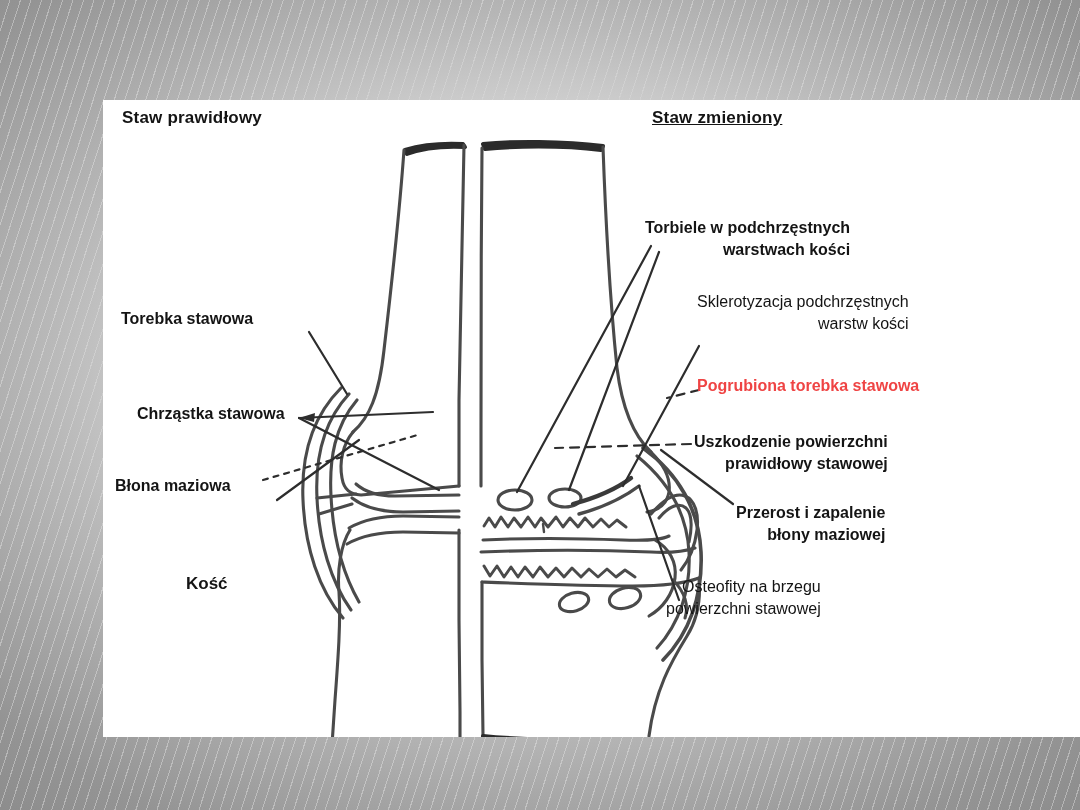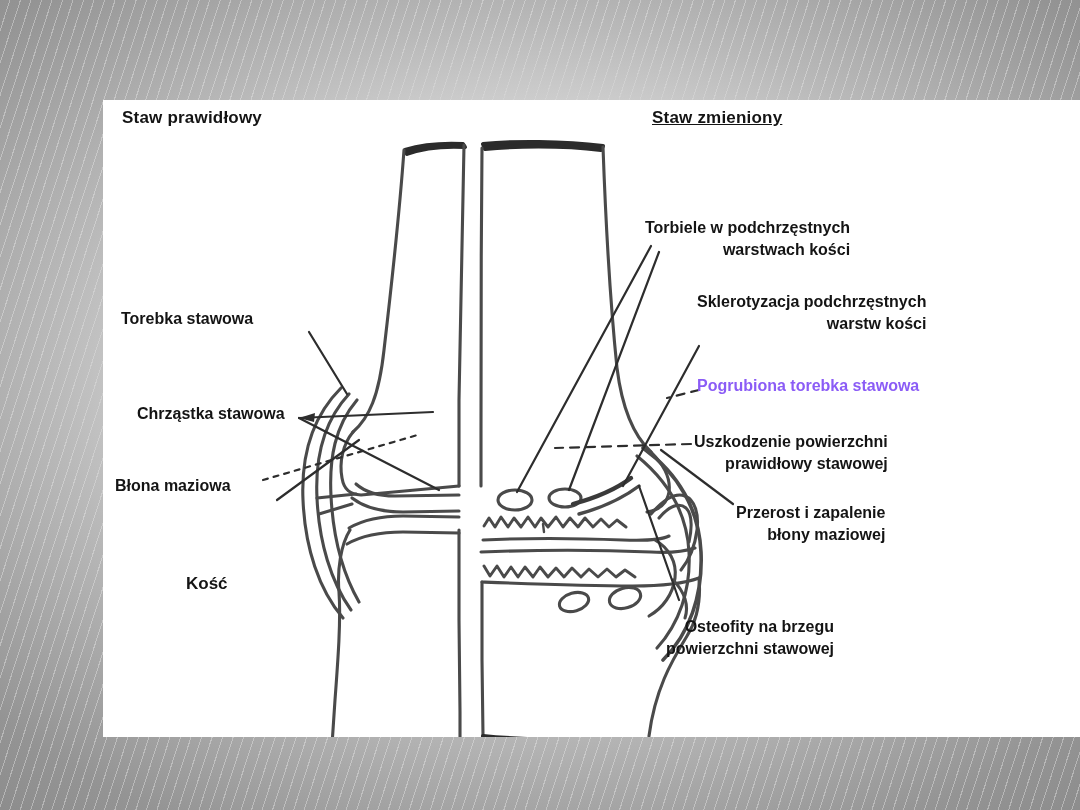--- a/index.html
+++ b/index.html
@@ -170,36 +170,36 @@
 
     <div style="position:absolute;left:12px;top:377px;font-size:16px;font-weight:bold;color:#141414;">Błona maziowa</div>
 
     <div style="position:absolute;left:83px;top:474px;font-size:17px;font-weight:bold;color:#141414;">Kość</div>
 
     <div style="position:absolute;left:542px;top:117px;font-size:16px;font-weight:bold;color:#141414;line-height:1.35;">
       <div>Torbiele w podchrzęstnych</div>
       <div>warstwach kości</div>
     </div>
 
-    <div style="position:absolute;left:594px;top:191px;font-size:16px;font-weight:bold;color:#141414;line-height:1.35;white-space:nowrap;">
+    <div style="position:absolute;left:594px;top:191px;font-size:16px;font-weight:normal;color:#141414;line-height:1.35;white-space:nowrap;">
       <div>Sklerotyzacja podchrzęstnych</div>
       <div>warstw kości</div>
     </div>
 
-    <div style="position:absolute;left:594px;top:277px;font-size:16px;font-weight:bold;color:#8b5cf6;white-space:nowrap;">Pogrubiona torebka stawowa</div>
+    <div style="position:absolute;left:594px;top:277px;font-size:16px;font-weight:bold;color:#ef4444;white-space:nowrap;">Pogrubiona torebka stawowa</div>
 
     <div style="position:absolute;left:591px;top:323px;font-size:16px;font-weight:bold;color:#141414;line-height:1.35;margin-top:8px;">
       <div>Uszkodzenie powierzchni</div>
       <div>prawidłowy stawowej</div>
     </div>
 
     <div style="position:absolute;left:633px;top:402px;font-size:16px;font-weight:bold;color:#141414;line-height:1.35;">
       <div>Przerost i zapalenie</div>
       <div>błony maziowej</div>
     </div>
 
-    <div style="position:absolute;left:563px;top:516px;font-size:16px;font-weight:bold;color:#141414;line-height:1.35;">
+    <div style="position:absolute;left:563px;top:476px;font-size:16px;font-weight:normal;color:#141414;line-height:1.35;">
       <div>Osteofity na brzegu</div>
       <div>powierzchni stawowej</div>
     </div>
 
   </div>
 </div>
 
 </body></html>

